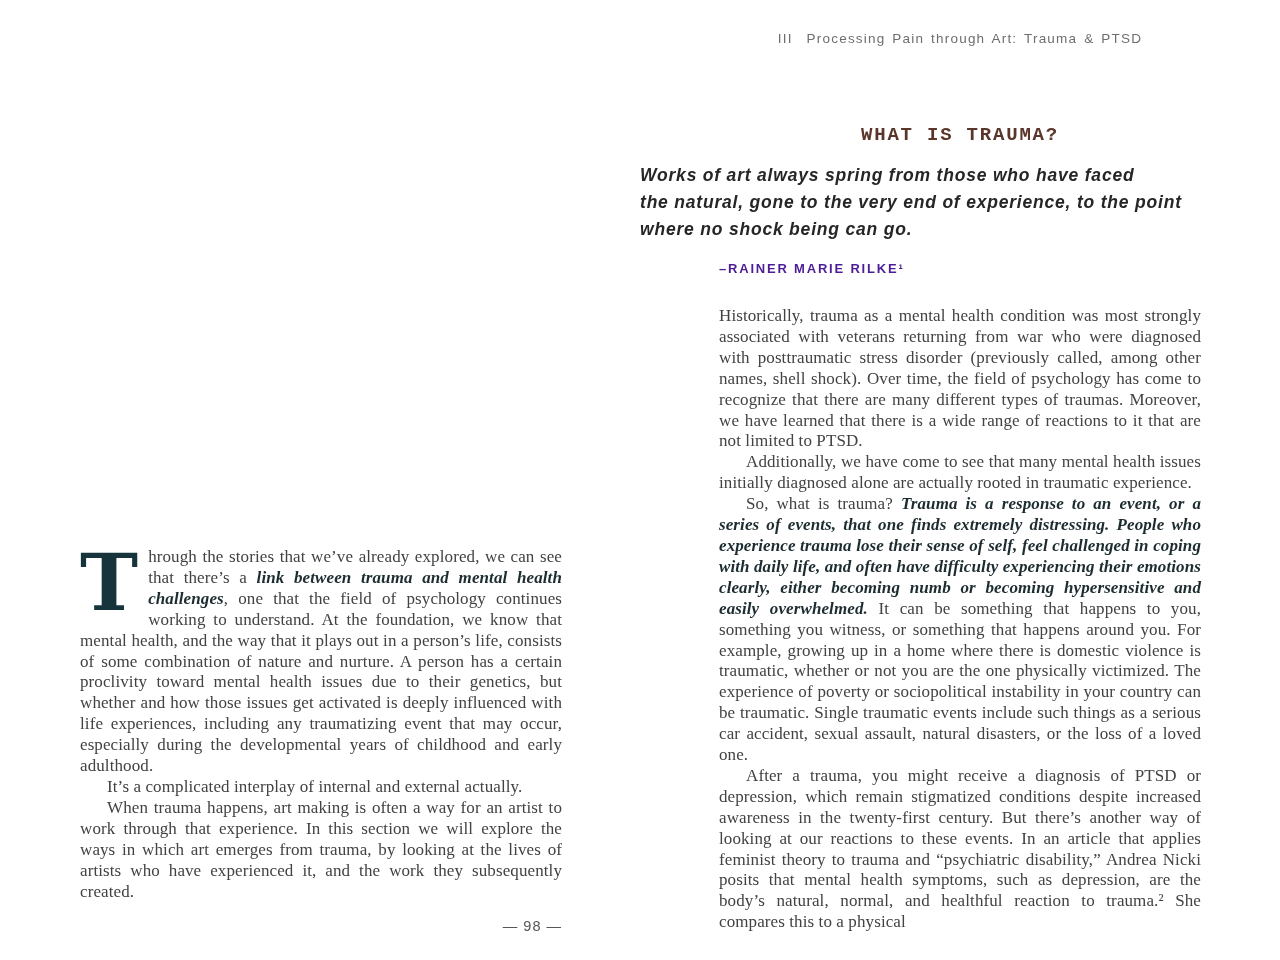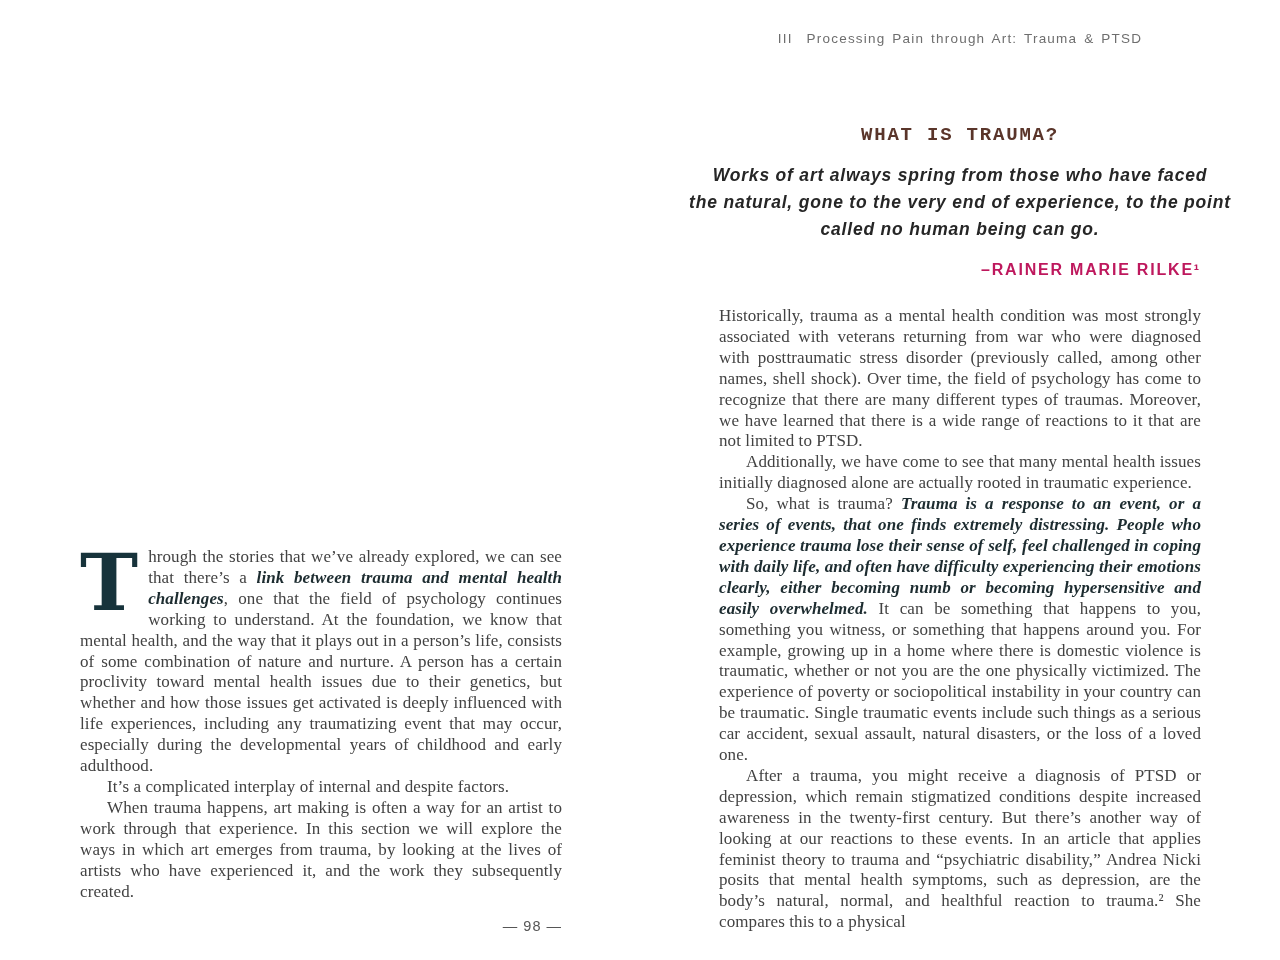--- a/index.html
+++ b/index.html
@@ -53,40 +53,40 @@
     text-align:center;
     font-family:Liberation Mono, monospace;
     font-weight:700;
     font-size:19px;
     letter-spacing:1.8px;
     color:#5a352a;
     margin-top:18px;
   }
   .epigraph {
     position:absolute; left:640px; top:162px; width:640px;
-    text-align:center;
+    text-align:left;
   }
   .quote-line {
     font-family:"Liberation Sans", sans-serif;
     font-style:italic;
     font-weight:600;
     font-size:17.5px;
     line-height:27px;
     letter-spacing:0.8px;
     color:#262626;
     white-space:nowrap;
   }
   .attribution {
     position:absolute; left:719px; top:261px; width:482px;
-    text-align:right;
+    text-align:left;
     font-family:"Liberation Sans", sans-serif;
     font-weight:600;
-    font-size:16px;
+    font-size:13px;
     letter-spacing:1.8px;
-    color:#be185d;
+    color:#4c1d95;
   }
   .right-body {
     position:absolute; left:719px; top:306px; width:482px;
   }
 
   
   .folio {
     position:absolute; top:918px; width:482px;
     text-align:right;
     font-family:"Liberation Sans", sans-serif;
@@ -97,34 +97,34 @@
   .folio.left  { left:80px; }
   .folio.right { left:719px; }
 </style>
 </head>
 <body>
 
 <div class="spread">
 
   <div class="left-body">
       <p class="para"><span class="dropcap">T</span><span>hrough the stories that we’ve already explored, we can see that there’s a </span><span class="bold">link between trauma and mental health challenges</span><span>, one that the field of psychology continues working to understand. At the foundation, we know that mental health, and the way that it plays out in a person’s life, consists of some combination of nature and nurture. A person has a certain proclivity toward mental health issues due to their genetics, but whether and how those issues get activated is deeply influenced with life experiences, including any traumatizing event that may occur, especially during the developmental years of childhood and early adulthood.</span></p>
-      <p class="para indent"><span>It’s a complicated interplay of internal and despite factors.</span></p>
+      <p class="para indent"><span>It’s a complicated interplay of internal and external actually.</span></p>
       <p class="para indent"><span>When trauma happens, art making is often a way for an artist to work through that experience. In this section we will explore the ways in which art emerges from trauma, by looking at the lives of artists who have experienced it, and the work they subsequently created.</span></p>
     </div>
 
   <div class="folio left">— 98 —</div>
 
   <div class="running-header">III&nbsp; Processing Pain through Art: Trauma &amp; PTSD</div>
 
   <div class="section-heading">WHAT IS TRAUMA?</div>
 
   <div class="epigraph">
       <div class="quote-line">Works of art always spring from those who have faced</div>
       <div class="quote-line">the natural, gone to the very end of experience, to the point</div>
-      <div class="quote-line">called no human being can go.</div>
+      <div class="quote-line">where no shock being can go.</div>
     </div>
 
   <div class="attribution">–RAINER MARIE RILKE¹</div>
 
   <div class="right-body">
       <p class="para"><span>Historically, trauma as a mental health condition was most strongly associated with veterans returning from war who were diagnosed with posttraumatic stress disorder (previously called, among other names, shell shock). Over time, the field of psychology has come to recognize that there are many different types of traumas. Moreover, we have learned that there is a wide range of reactions to it that are not limited to PTSD.</span></p>
       <p class="para indent"><span>Additionally, we have come to see that many mental health issues initially diagnosed alone are actually rooted in traumatic experience.</span></p>
       <p class="para indent"><span>So, what is trauma? </span><span class="bold">Trauma is a response to an event, or a series of events, that one finds extremely distressing. People who experience trauma lose their sense of self, feel challenged in coping with daily life, and often have difficulty experiencing their emotions clearly, either becoming numb or becoming hypersensitive and easily overwhelmed.</span><span> It can be something that happens to you, something you witness, or something that happens around you. For example, growing up in a home where there is domestic violence is traumatic, whether or not you are the one physically victimized. The experience of poverty or sociopolitical instability in your country can be traumatic. Single traumatic events include such things as a serious car accident, sexual assault, natural disasters, or the loss of a loved one.</span></p>
       <p class="para indent"><span>After a trauma, you might receive a diagnosis of PTSD or depression, which remain stigmatized conditions despite increased awareness in the twenty-first century. But there’s another way of looking at our reactions to these events. In an article that applies feminist theory to trauma and “psychiatric disability,” Andrea Nicki posits that mental health symptoms, such as depression, are the body’s natural, normal, and healthful reaction to trauma.² She compares this to a physical</span></p>
     </div>

